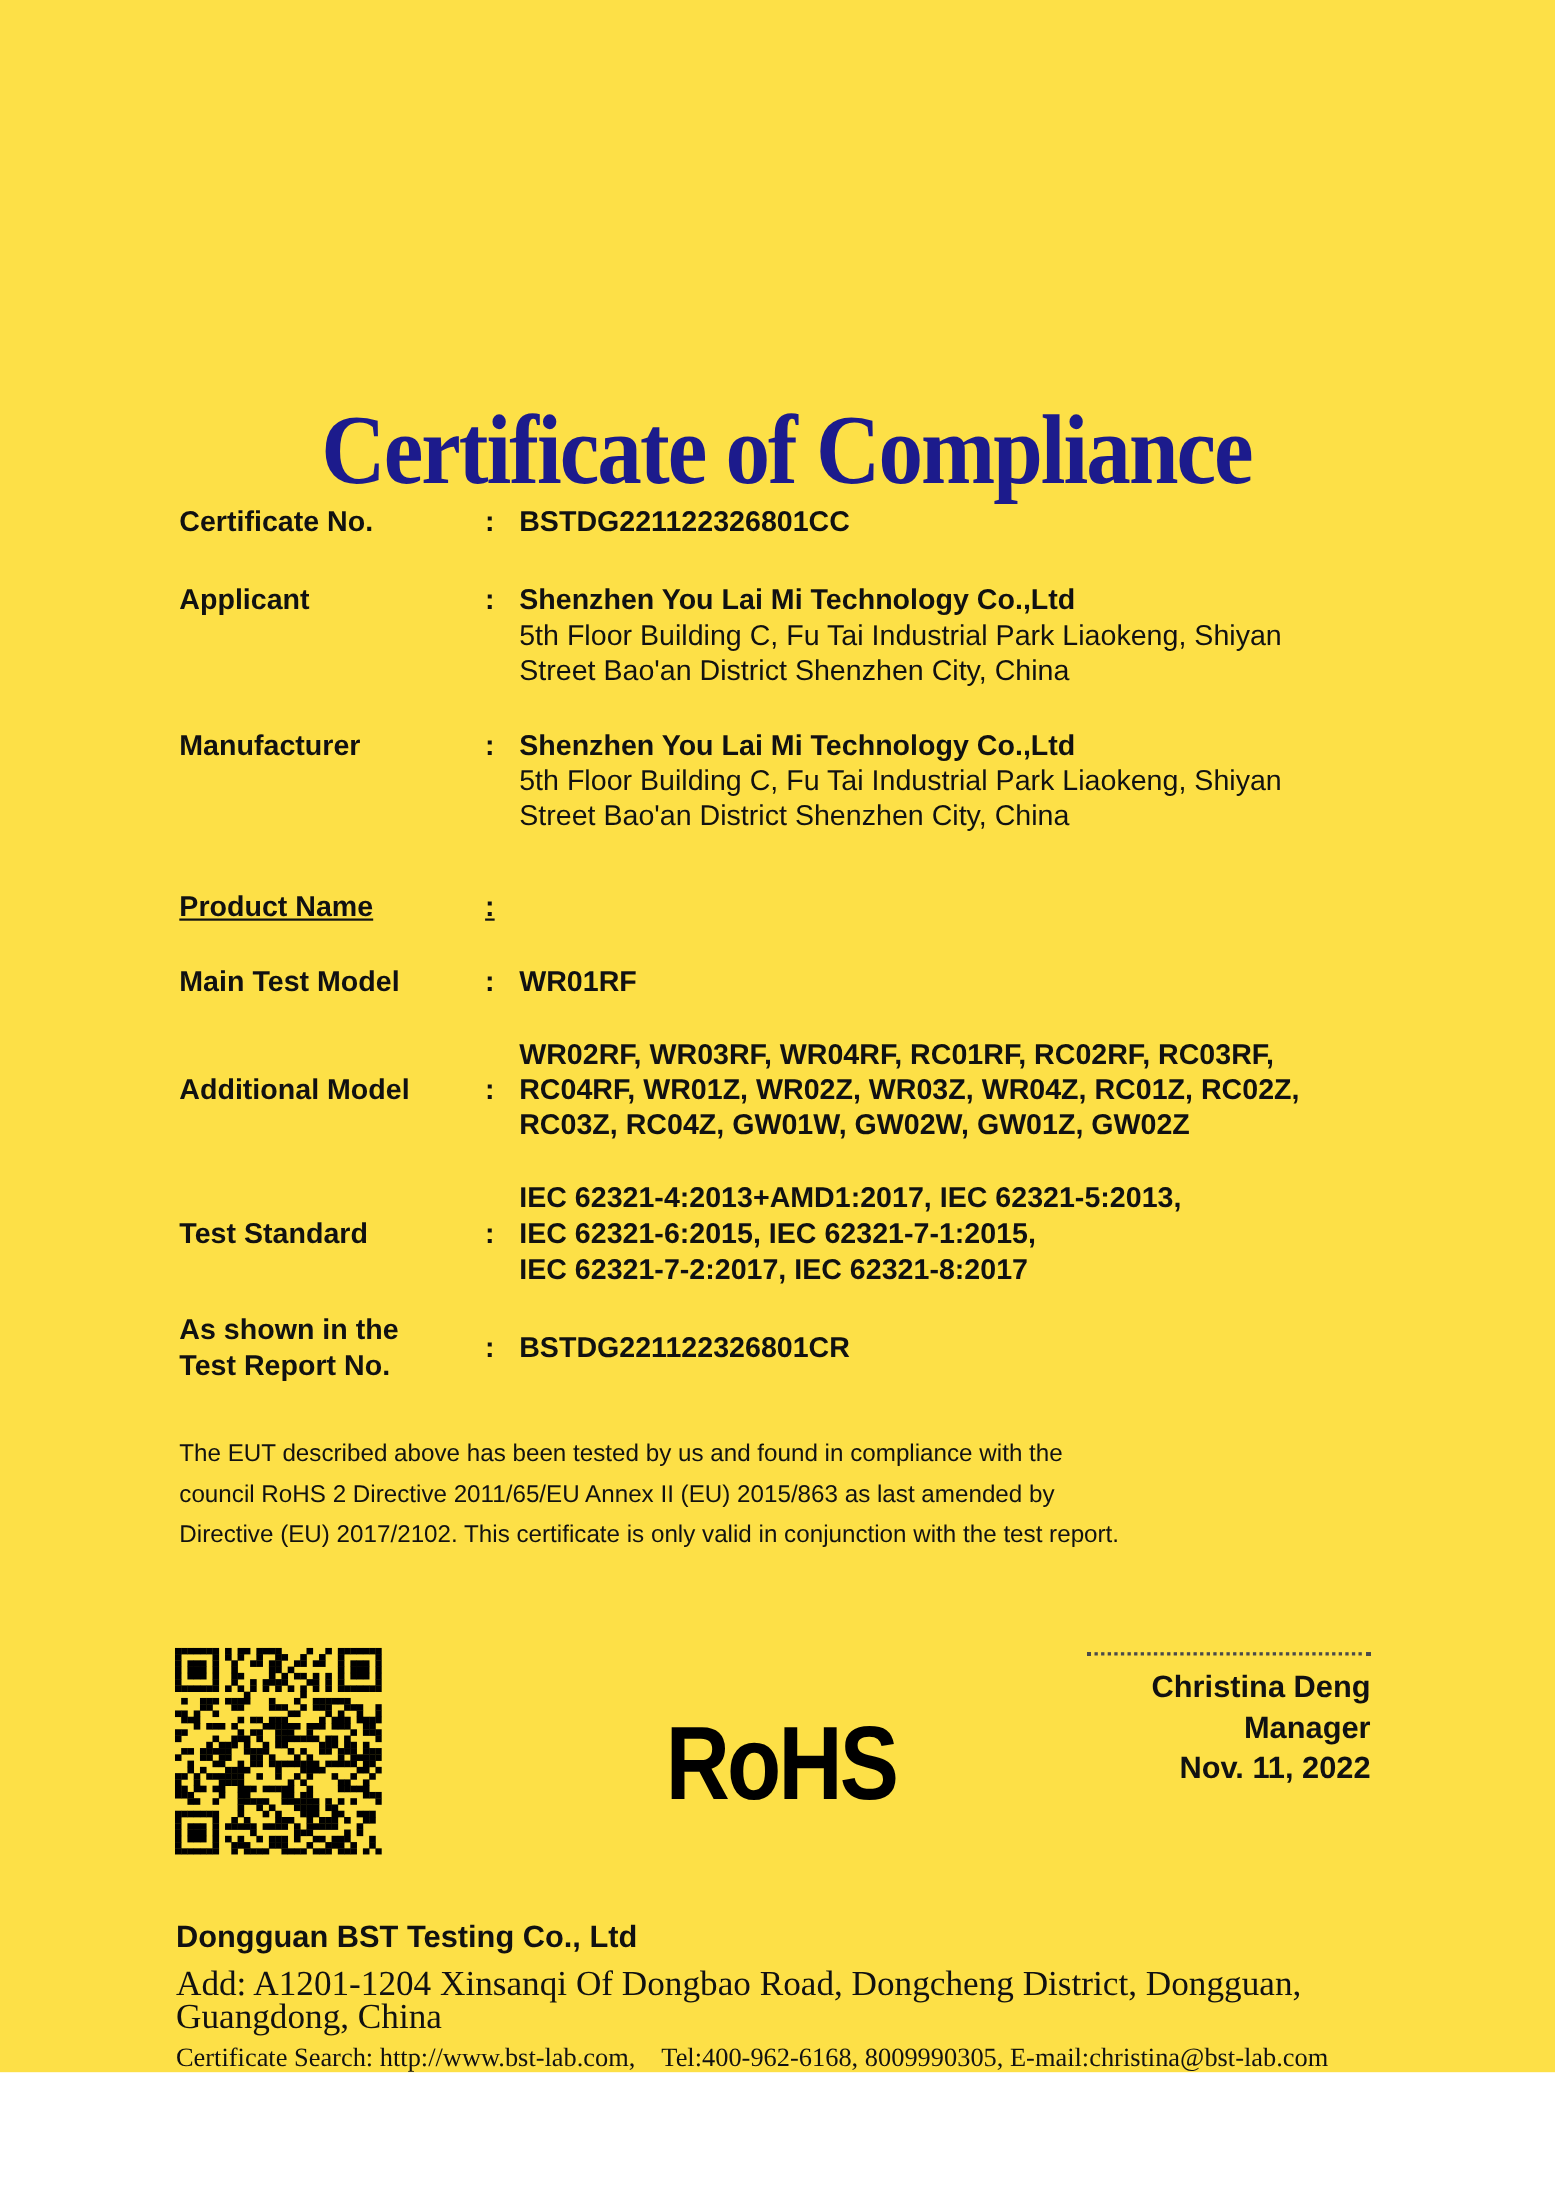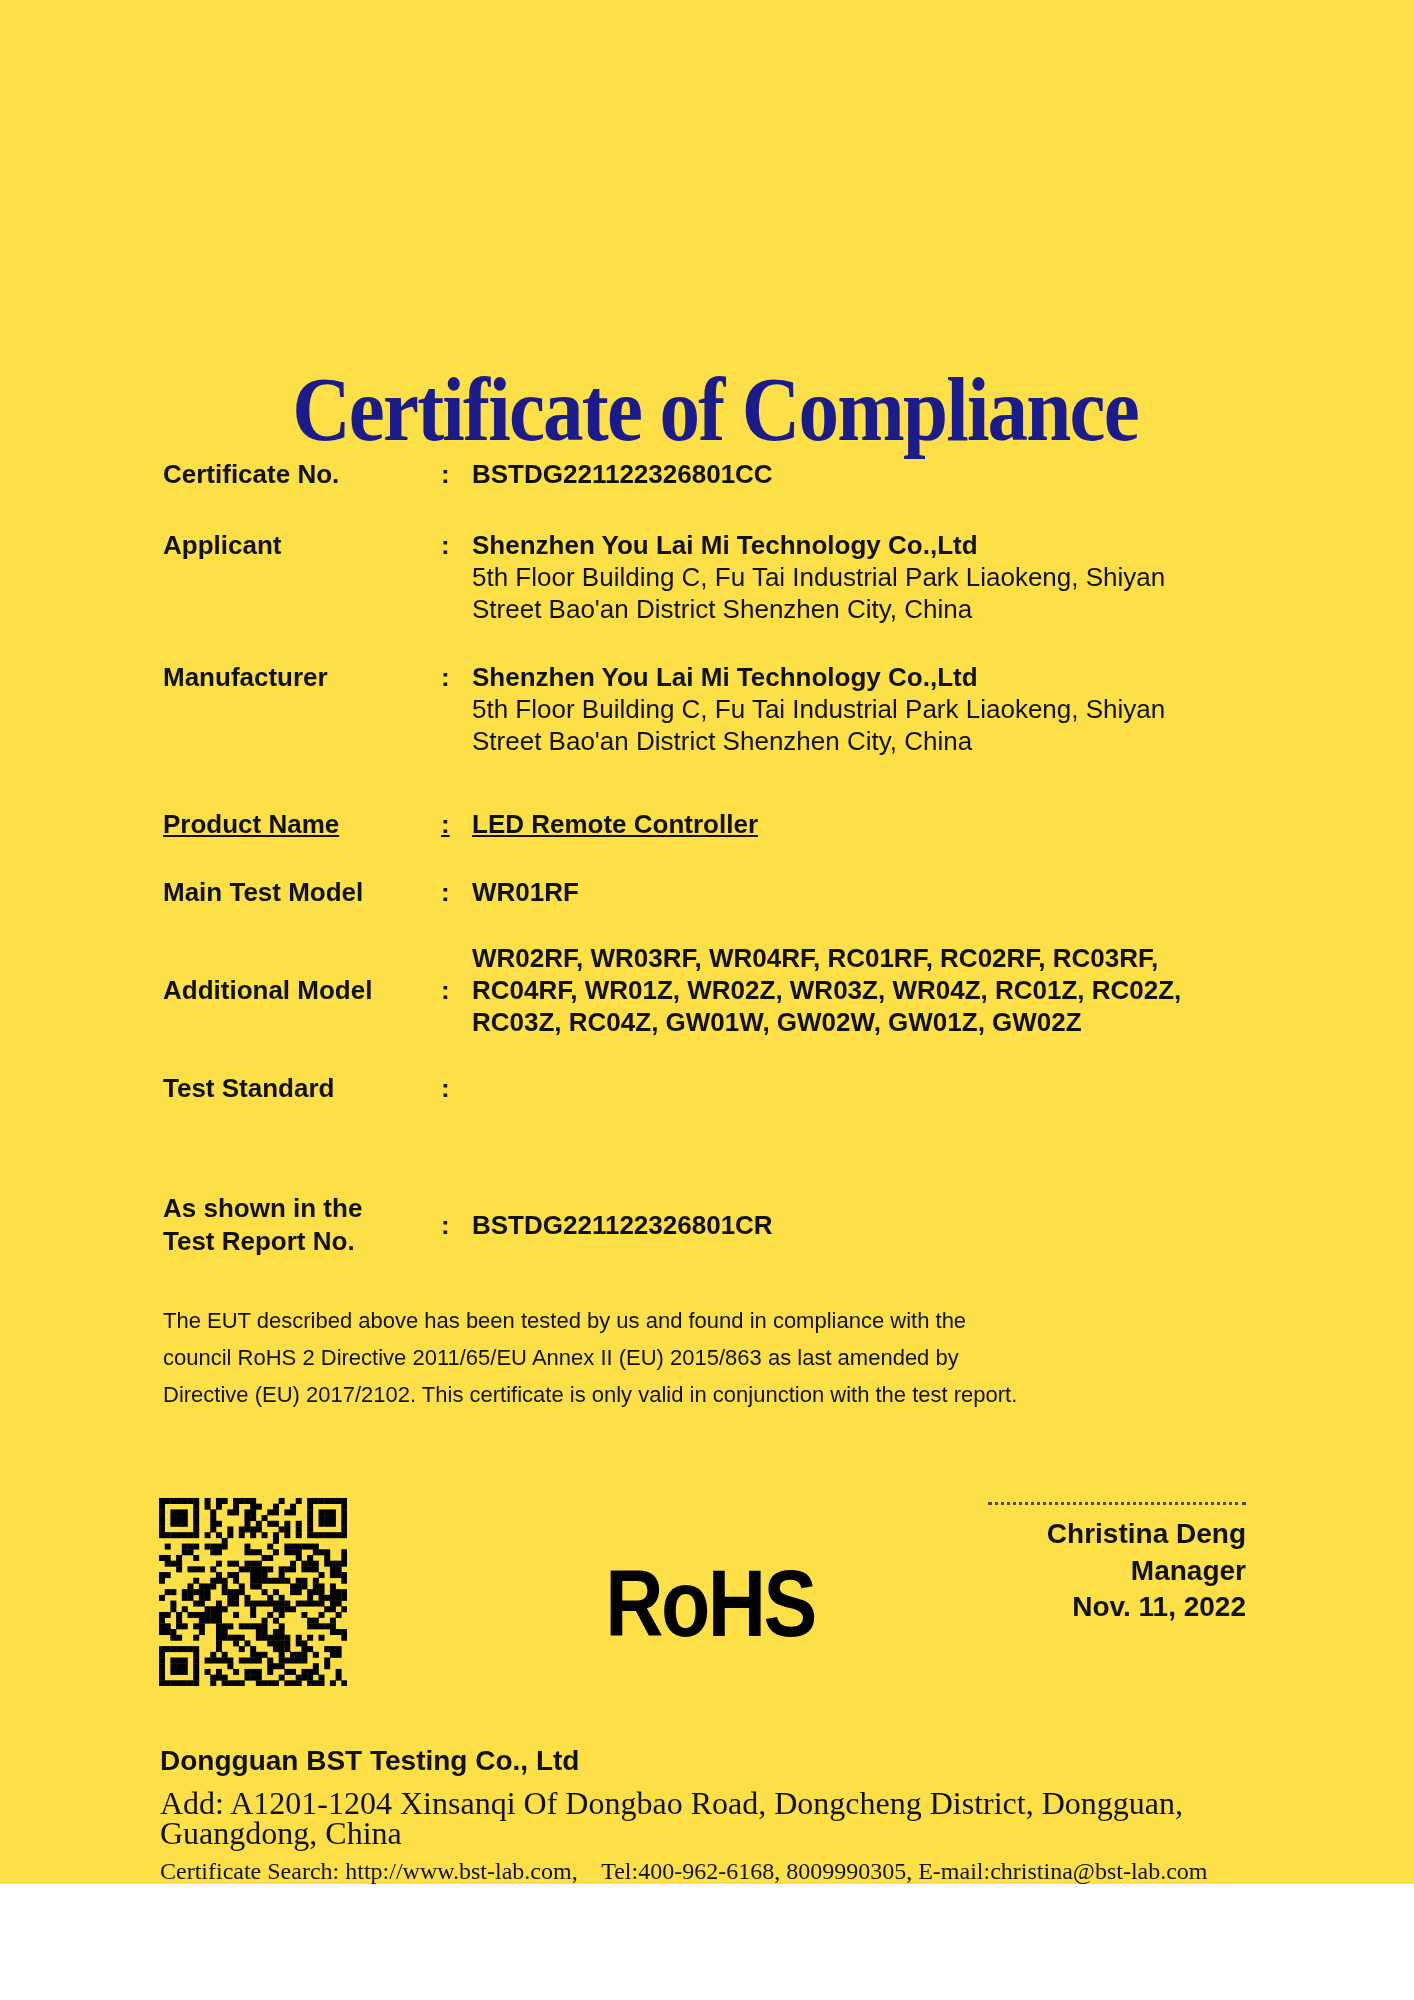--- a/index.html
+++ b/index.html
@@ -82,21 +82,20 @@
     <div class="value">
       <div class="b">Shenzhen You Lai Mi Technology Co.,Ltd</div>
       <div>5th Floor Building C, Fu Tai Industrial Park Liaokeng, Shiyan</div>
       <div>Street Bao'an District Shenzhen City, China</div>
     </div>
   </div>
 
   <div class="row r3">
     <div class="label">Product Name</div>
     <div class="colon">:</div>
-    <div class="value b">LED Remote Controller</div>
   </div>
 
   <div class="row r4">
     <div class="label">Main Test Model</div>
     <div class="colon">:</div>
     <div class="value b">WR01RF</div>
   </div>
 
   <div class="row r5 mid">
     <div class="label">Additional Model</div>
@@ -104,20 +103,25 @@
     <div class="value b">
       <div>WR02RF, WR03RF, WR04RF, RC01RF, RC02RF, RC03RF,</div>
       <div>RC04RF, WR01Z, WR02Z, WR03Z, WR04Z, RC01Z, RC02Z,</div>
       <div>RC03Z, RC04Z, GW01W, GW02W, GW01Z, GW02Z</div>
     </div>
   </div>
 
   <div class="row r6 mid lh33">
     <div class="label">Test Standard</div>
     <div class="colon">:</div>
+    <div class="value b">
+      <div>IEC 62321-4:2013+AMD1:2017, IEC 62321-5:2013,</div>
+      <div>IEC 62321-6:2015, IEC 62321-7-1:2015,</div>
+      <div>IEC 62321-7-2:2017, IEC 62321-8:2017</div>
+    </div>
   </div>
 
   <div class="row r7 mid lh33">
     <div class="label">
       <div>As shown in the</div>
       <div>Test Report No.</div>
     </div>
     <div class="colon">:</div>
     <div class="value b">BSTDG221122326801CR</div>
   </div>

